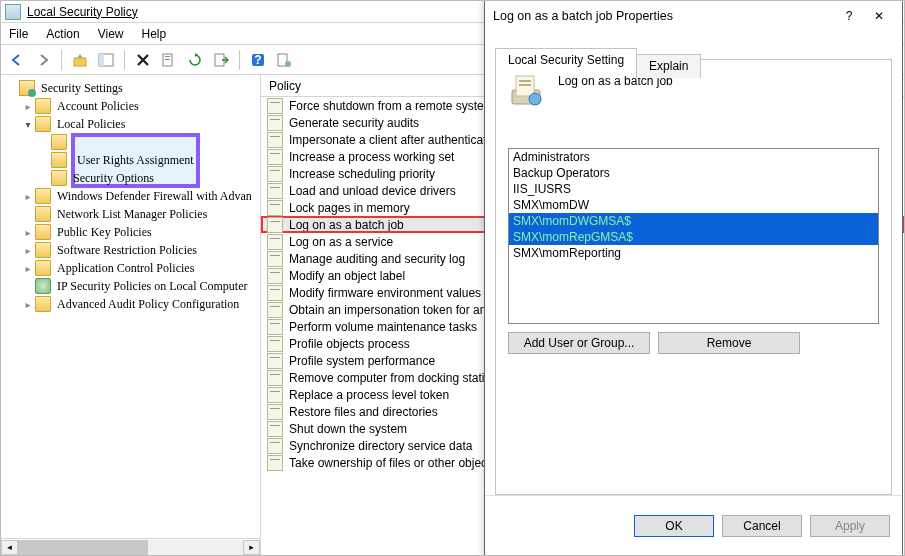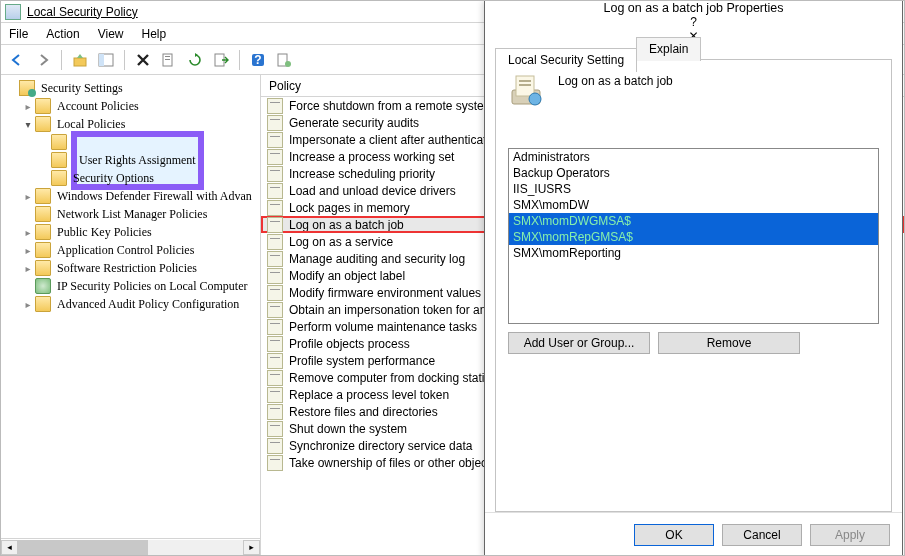--- a/index.html
+++ b/index.html
@@ -22,65 +22,65 @@
 
   
   .tree-pane { width: 260px; border-right: 1px solid #d4d4d4; overflow: hidden; display:flex; flex-direction:column;}
   .tree { flex:1; overflow:hidden; padding: 4px 2px 0 2px; }
   .tree-row { display: flex; align-items: center; height: 18px; white-space: nowrap; }
   .tree-row .twisty { width: 14px; text-align: center; font-size: 10px; color: #666; }
   .tree-row .twisty.open::before { content: "▾"; color:#555;}
   .tree-row .twisty.closed::before { content: "▸"; color:#888;}
   .tree-row .twisty.none::before { content: ""; }
   .tree-row .ticon { width: 16px; height: 16px; margin-right: 4px; flex-shrink: 0; }
-  .tree-row.sel .label { background: #e5f3ff; border: 6px solid #8b5cf6; padding: 16px 2px; }
+  .tree-row.sel .label { background: #e5f3ff; border: 4px solid #8b5cf6; padding: 16px 2px; }
   .tree-row .label { padding: 0 2px; font-family: Liberation Serif, serif; }
   .ind0 { padding-left: 2px; } .ind1 { padding-left: 18px; } .ind2 { padding-left: 34px; }
 
   .tree-hscroll { height:17px; border-top:1px solid #d4d4d4; display:flex; align-items:center; }
   .tree-hscroll .sbtn { width:17px; height:15px; border:1px solid #c8c8c8; background:#f0f0f0; font-size:9px; display:flex;align-items:center;justify-content:center;}
   .tree-hscroll .strack { flex:1; height:15px; background:#f0f0f0; position:relative;}
   .tree-hscroll .sthumb { position:absolute; left:0; top:0; bottom:0; width:130px; background:#c8c8c8;}
 
   
   .list-pane { flex: 1; display: flex; flex-direction: column; min-width: 0; }
   .list-header { height: 22px; border-bottom: 1px solid #d4d4d4; display: flex; align-items: center; padding: 0 8px; font-size: 12px; color:#000; position:relative;}
   .list-header .colsort { position:absolute; right:40px; font-size:9px; color:#888;}
   .list-body { flex: 1; overflow: hidden; }
   .list-row { display: flex; align-items: center; height: 17px; padding: 0 6px; gap: 6px; white-space: nowrap; }
   .list-row.highlight { outline: 2px solid #e33; outline-offset: -2px; background: #e8e8e8;}
   .list-row .picon { width: 16px; height: 16px; flex-shrink: 0; }
 
   
   .dialog { position: absolute; left: 483px; top: 0; width: 419px; height: 556px; background: #fff; border: 1px solid #666; border-top:none; box-shadow: -2px 0 6px rgba(0,0,0,0.15); display:flex; flex-direction:column;}
-  .dlg-title { height: 30px; display: flex; align-items: center; padding: 0 8px; flex-direction: column; }
+  .dlg-title { height: 30px; display: flex; align-items: center; padding: 0 8px; }
   .dlg-title .t { font-size: 12.5px; }
   .dlg-title .spacer { flex: 1; }
   .dlg-title .winbtn { width: 30px; height: 22px; display: flex; align-items: center; justify-content: center; font-family: monospace; font-size: 14px; }
   .dlg-body { flex:1; padding: 4px 10px 0 10px; display:flex; flex-direction:column;}
 
   .tabstrip { display:flex; border-bottom:1px solid #c3c3c3; }
   .tab { padding: 4px 12px 5px; border:1px solid #c3c3c3; border-bottom:none; background:#fff; position:relative; margin-right:-1px;}
   .tab.active { background:#fff; top:13px; z-index:2;}
-  .tab.inactive { background:#f4f4f4; top:2px;}
+  .tab.inactive { background:#f4f4f4; top:19px;}
 
   .tab-panel { flex:1; border:1px solid #c3c3c3; border-top:none; padding:12px 12px 8px;}
   .policy-head { display:flex; gap:14px; align-items:flex-start; margin-bottom:40px;}
   .policy-head .bigicon { width:36px; height:36px;}
   .policy-head .ptext { font-size:12px; padding-top:2px;}
 
   .userlist { border:1px solid #888; height:176px; background:#fff; overflow:auto; }
   .userlist .urow { padding:1px 4px; font-size:12px; }
   .userlist .urow.sel { background:#0a64d8; color:#86efac; }
 
   .btnrow { margin-top:8px; display:flex; gap:8px;}
   .wbtn { border:1px solid #adadad; background:#e1e1e1; padding:3px 0; width:142px; text-align:center; font-size:12px;}
   .wbtn.disabled { color:#888; }
 
-  .dlg-footer { height:44px; border-top:1px solid #e0e0e0; display:flex; align-items:center; justify-content:flex-end; gap:8px; padding:0 12px;}
+  .dlg-footer { height:61px; border-top:1px solid #e0e0e0; display:flex; align-items:center; justify-content:flex-end; gap:8px; padding:0 12px;}
   .dlg-footer .wbtn { width:80px; }
   .dlg-footer .wbtn.default { border:1px solid #0a64d8; }
 
   
   .col2-floating { position:absolute; right:12px; bottom:12px; font-size:12px;}
 
   
   .ic-app { background: linear-gradient(#dfe9f5,#b8cfea); border:1px solid #6a8; }
   .ic-folder { background: linear-gradient(#ffe9a8,#f3c95a); border:1px solid #caa33a; border-radius:1px; }
   .ic-folder-sec { background: linear-gradient(#ffe9a8,#f3c95a); border:1px solid #caa33a; position:relative; }
@@ -216,26 +216,26 @@
               <span class="label">Network List Manager Policies</span>
             </div>
             <div class="tree-row ind1">
               <span class="twisty closed"></span>
               <span class="ticon ic-folder"></span>
               <span class="label">Public Key Policies</span>
             </div>
             <div class="tree-row ind1">
               <span class="twisty closed"></span>
               <span class="ticon ic-folder"></span>
+              <span class="label">Software Restriction Policies</span>
+            </div>
+            <div class="tree-row ind1">
+              <span class="twisty closed"></span>
+              <span class="ticon ic-folder"></span>
               <span class="label">Application Control Policies</span>
-            </div>
-            <div class="tree-row ind1">
-              <span class="twisty closed"></span>
-              <span class="ticon ic-folder"></span>
-              <span class="label">Software Restriction Policies</span>
             </div>
             <div class="tree-row ind1">
               <span class="twisty none"></span>
               <span class="ticon ic-shield"></span>
               <span class="label">IP Security Policies on Local Computer</span>
             </div>
             <div class="tree-row ind1">
               <span class="twisty closed"></span>
               <span class="ticon ic-folder"></span>
               <span class="label">Advanced Audit Policy Configuration</span>

